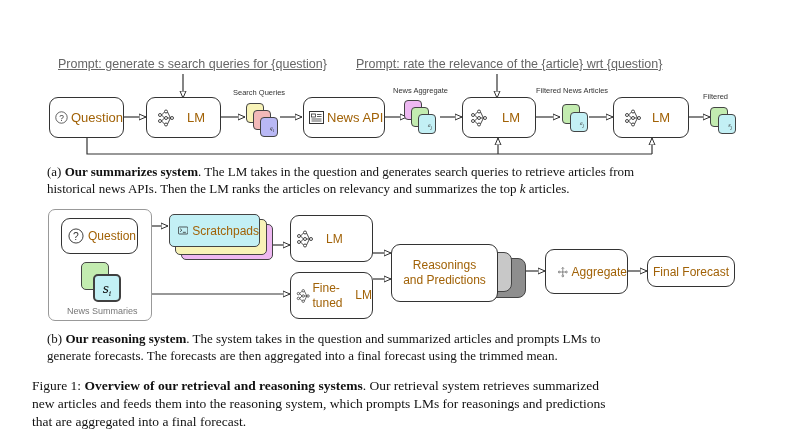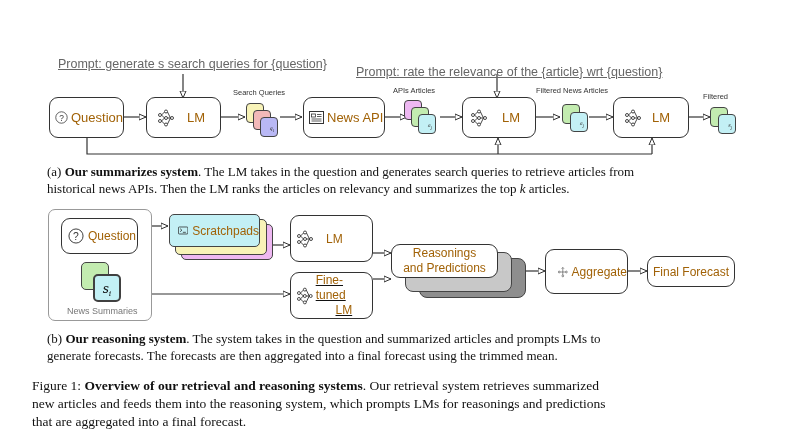--- a/index.html
+++ b/index.html
@@ -49,21 +49,21 @@
     <line x1="270" y1="245" x2="290" y2="245" marker-end="url(#arr)"></line>
     <line x1="152" y1="294" x2="290" y2="294" marker-end="url(#arr)"></line>
     <line x1="373" y1="253" x2="391" y2="253" marker-end="url(#arr)"></line>
     <line x1="373" y1="279" x2="391" y2="279" marker-end="url(#arr)"></line>
     <line x1="526" y1="271" x2="545" y2="271" marker-end="url(#arr)"></line>
     <line x1="628" y1="271" x2="647" y2="271" marker-end="url(#arr)"></line>
   </g>
 </svg>
 
 <div class="prompt" style="left:58px;top:57px;">Prompt: generate s search queries for {question}</div>
-<div class="prompt" style="left:356px;top:57px;margin-top:8px;">Prompt: rate the relevance of the {article} wrt {question}</div>
+<div class="prompt" style="left:356px;top:57px;">Prompt: rate the relevance of the {article} wrt {question}</div>
 
 <div class="box" style="left:49px;top:97px;width:75px;height:41px;padding-left:5px;">
   <svg width="17" height="17" viewBox="0 0 17 17">
       <circle cx="8.5" cy="8.5" r="7.5" fill="none" stroke="#333" stroke-width="1"></circle>
       <text x="8.5" y="12.5" text-anchor="middle" font-size="11" font-family="Liberation Sans, sans-serif" fill="#333">?</text>
     </svg>
   <span class="lbl" style="margin-left:3px;">Question</span>
 </div>
 
 <div class="box" style="left:146px;top:97px;width:75px;height:41px;padding-left:10px;">
@@ -90,21 +90,21 @@
 
 <div class="box" style="left:303px;top:97px;width:82px;height:41px;padding-left:5px;">
   <svg width="15" height="13" viewBox="0 0 15 13">
       <rect x="0.5" y="0.5" width="14" height="12" fill="#fff" stroke="#333"></rect>
       <rect x="2.5" y="3" width="4" height="3" fill="none" stroke="#333" stroke-width="0.8"></rect>
       <path d="M8 3.5 H12.5 M8 5.5 H12.5 M2.5 8 H12.5 M2.5 10 H12.5" stroke="#333" stroke-width="0.8"></path>
     </svg>
   <span class="lbl" style="margin-left:3px;">News API</span>
 </div>
 
-<div class="tiny" style="left:393px;top:86px;">APIs Articles</div>
+<div class="tiny" style="left:393px;top:86px;">News Aggregate</div>
 <div class="card magenta" style="left:404px;top:100px;"></div>
 <div class="card green" style="left:411px;top:107px;"></div>
 <div class="card cyan" style="left:418px;top:114px;">
     <span><i>a</i><sub>j</sub></span>
   </div>
 
 <div class="box" style="left:462px;top:97px;width:74px;height:41px;padding-left:7px;">
   <svg class="nn" viewBox="0 0 18 18">
       <g fill="none" stroke="#333" stroke-width="0.9">
         <circle cx="3" cy="6" r="1.5"></circle>
@@ -195,29 +195,29 @@
       <g fill="none" stroke="#333" stroke-width="0.9">
         <circle cx="3" cy="6" r="1.5"></circle>
         <circle cx="3" cy="12" r="1.5"></circle>
         <circle cx="9" cy="2.5" r="1.5"></circle>
         <circle cx="9" cy="9" r="1.5"></circle>
         <circle cx="9" cy="15.5" r="1.5"></circle>
         <circle cx="15" cy="9" r="1.5"></circle>
         <path d="M4.5 6 L7.5 3 M4.5 6 L7.5 9 M4.5 12 L7.5 9 M4.5 12 L7.5 15 M10.5 3 L13.5 9 M10.5 9 L13.5 9 M10.5 15 L13.5 9"></path>
       </g>
     </svg>
-  <div style="display:flex;flex-direction:column;align-items:center;margin-left:2px;line-height:15px;text-decoration:underline;">
+  <div style="display:flex;flex-direction:row;align-items:center;margin-left:2px;line-height:15px;">
     <span class="lbl" style="font-size:12px;">Fine-tuned</span>
     <span class="lbl" style="font-size:12px;">LM</span>
   </div>
 </div>
 
 <div class="abs" style="left:419px;top:258px;width:107px;height:40px;background:#8e8e8e;border:1px solid #444;border-radius:8px;box-sizing:border-box;"></div>
 <div class="abs" style="left:405px;top:252px;width:107px;height:40px;background:#c8c8c8;border:1px solid #444;border-radius:8px;box-sizing:border-box;"></div>
-<div class="box" style="left:391px;top:244px;width:107px;height:34px;flex-direction:column;justify-content:center;line-height:15px;">
+<div class="box" style="left:391px;top:244px;width:107px;height:58px;flex-direction:column;justify-content:center;line-height:15px;">
   <span class="lbl" style="font-size:12px;">Reasonings</span>
   <span class="lbl" style="font-size:12px;">and Predictions</span>
 </div>
 
 <div class="box" style="left:545px;top:249px;width:83px;height:45px;padding-left:12px;">
   <svg width="16" height="18" viewBox="0 0 16 18">
       <g fill="none" stroke="#333" stroke-width="0.9">
         <circle cx="2" cy="9" r="1.5"></circle>
         <circle cx="14" cy="9" r="1.5"></circle>
         <circle cx="8" cy="15.5" r="1.5"></circle>

